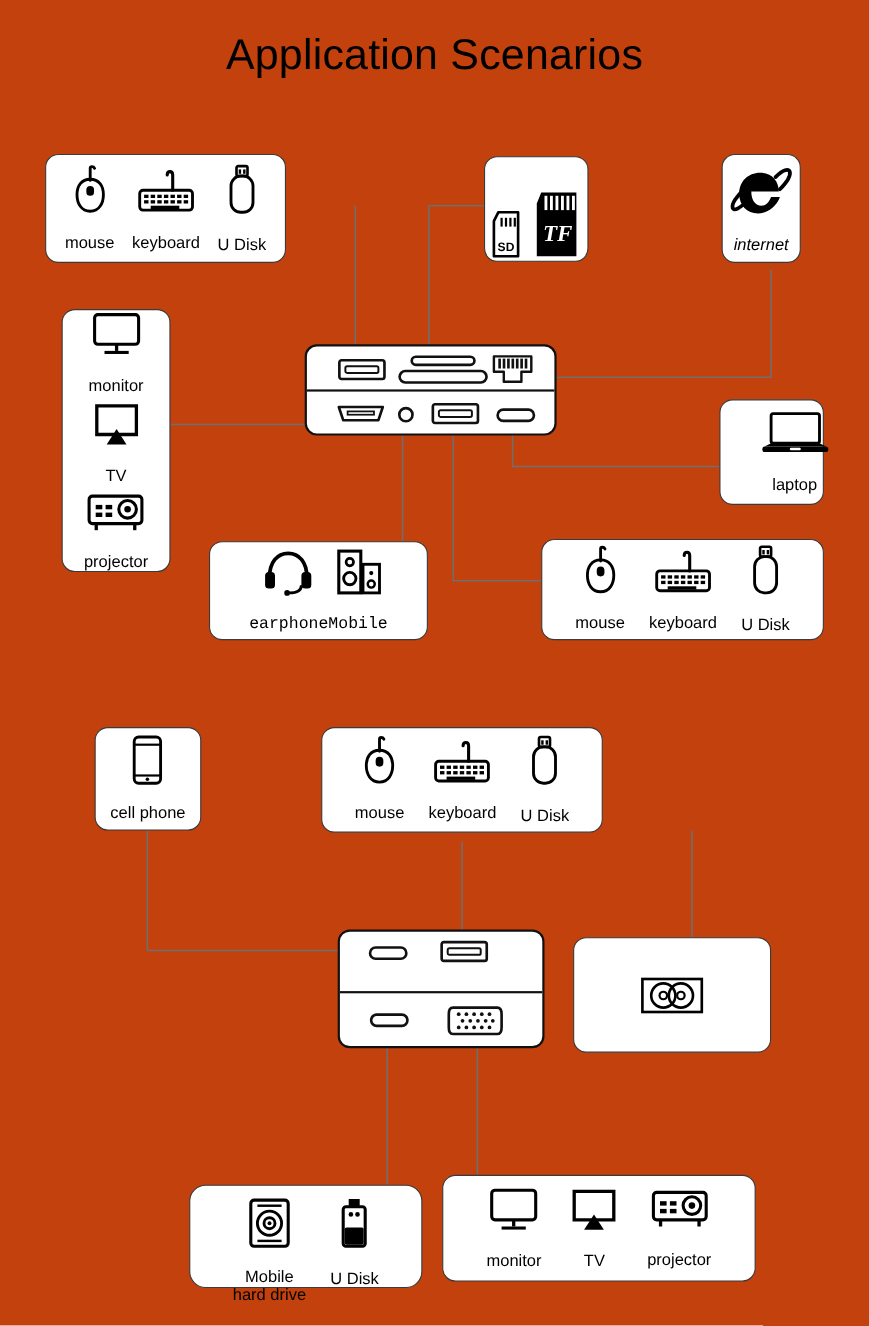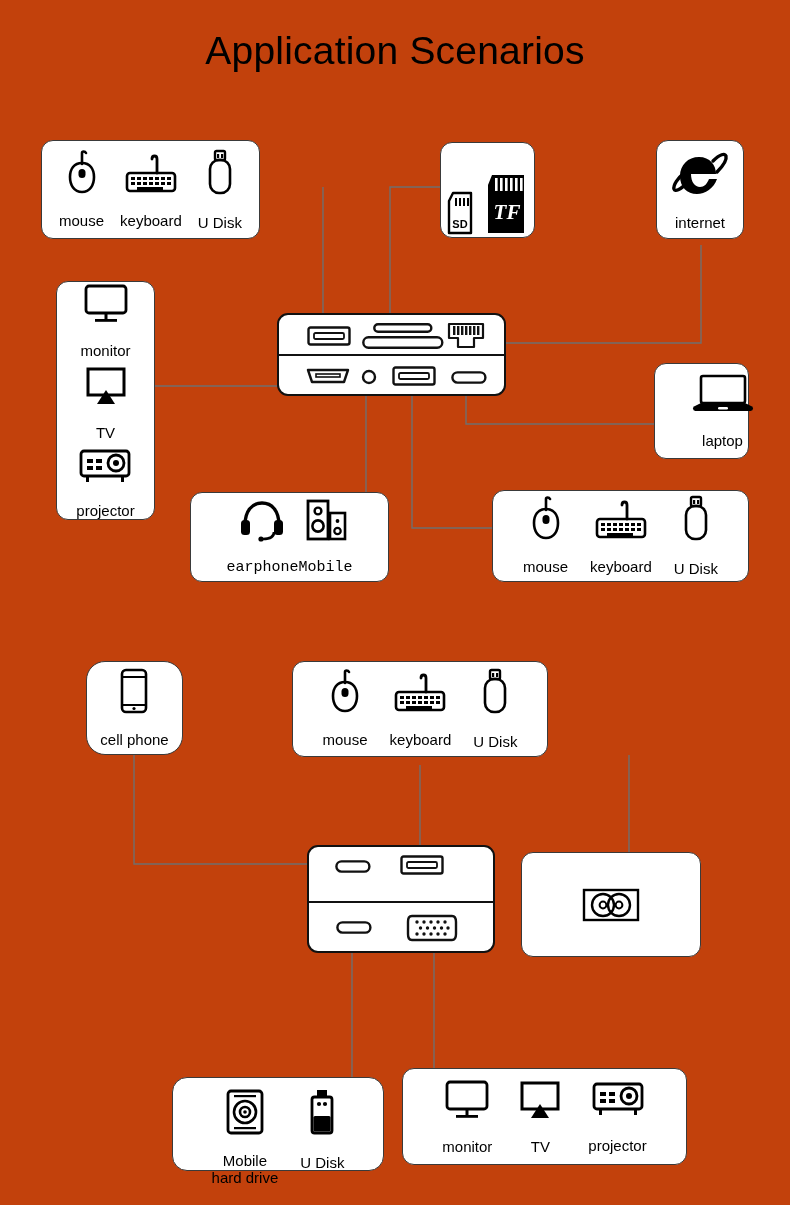--- a/index.html
+++ b/index.html
@@ -207,21 +207,21 @@
               <rect x="28" y="5" width="2.6" height="13"></rect>
             <rect x="33" y="5" width="2.6" height="13"></rect>
               <rect x="38" y="5" width="2.6" height="13"></rect>
           </g>
           <text x="25" y="46" font-family="Liberation Serif, serif" font-size="21" font-style="italic" font-weight="bold" fill="#fff" text-anchor="middle">TF</text>
         </svg>
       </div>
     </div>
   </div>
 
-  <div class="panel col" style="left:656px; top:140px; width:88px; height:99px;">
+  <div class="panel col" style="left:656px; top:140px; width:72px; height:99px;font-style:italic;">
     <div class="cell">
       <div class="glyph">
         <svg width="54" height="48" viewBox="0 0 54 48">
           <path d="M40 12 C47 5 52 4 53 7 C54 11 50 17 44 23" fill="none" stroke="#000" stroke-width="3.4" stroke-linecap="round"></path>
           <path d="M14 34 C7 41 2 43 1 40 C0 36 5 29 11 24" fill="none" stroke="#000" stroke-width="3.4" stroke-linecap="round"></path>
           <path d="M44 30 C41 39 32 45 24 45 C14 45 7 38 7 27 C7 16 15 8 26 8 C37 8 43 16 43 25 L18 25
                    C18 33 22 38 27 38 C31 38 34 35 36 30 Z" fill="#000"></path>
         </svg>
       </div>
       <div class="lab">internet</div>
@@ -411,21 +411,21 @@
         <rect x="7" y="7" width="30" height="6" rx="1.5" fill="none" stroke="#111" stroke-width="1.8"></rect>
       </svg>
     </div>
     <div class="port" style="left:172px; top:56px;">
       <svg width="36" height="13" viewBox="0 0 36 13">
         <rect x="1.4" y="1.4" width="33" height="10.2" rx="5.1" fill="none" stroke="#111" stroke-width="2.4"></rect>
       </svg>
     </div>
   </div>
 
-  <div class="panel col" style="left:86px; top:661px; width:97px; height:94px;border-radius:19px;">
+  <div class="panel col" style="left:86px; top:661px; width:97px; height:94px;">
     <div class="cell">
       <div class="glyph">
         <svg width="30" height="46" viewBox="0 0 30 46">
           <rect x="3" y="2" width="24" height="42" rx="4" fill="none" stroke="#000" stroke-width="2.6"></rect>
           <line x1="3" y1="9" x2="27" y2="9" stroke="#000" stroke-width="2"></line>
           <line x1="3" y1="37" x2="27" y2="37" stroke="#000" stroke-width="2"></line>
           <circle cx="15" cy="40.5" r="1.6" fill="#000"></circle>
         </svg>
       </div>
       <div class="lab">cell phone</div>

